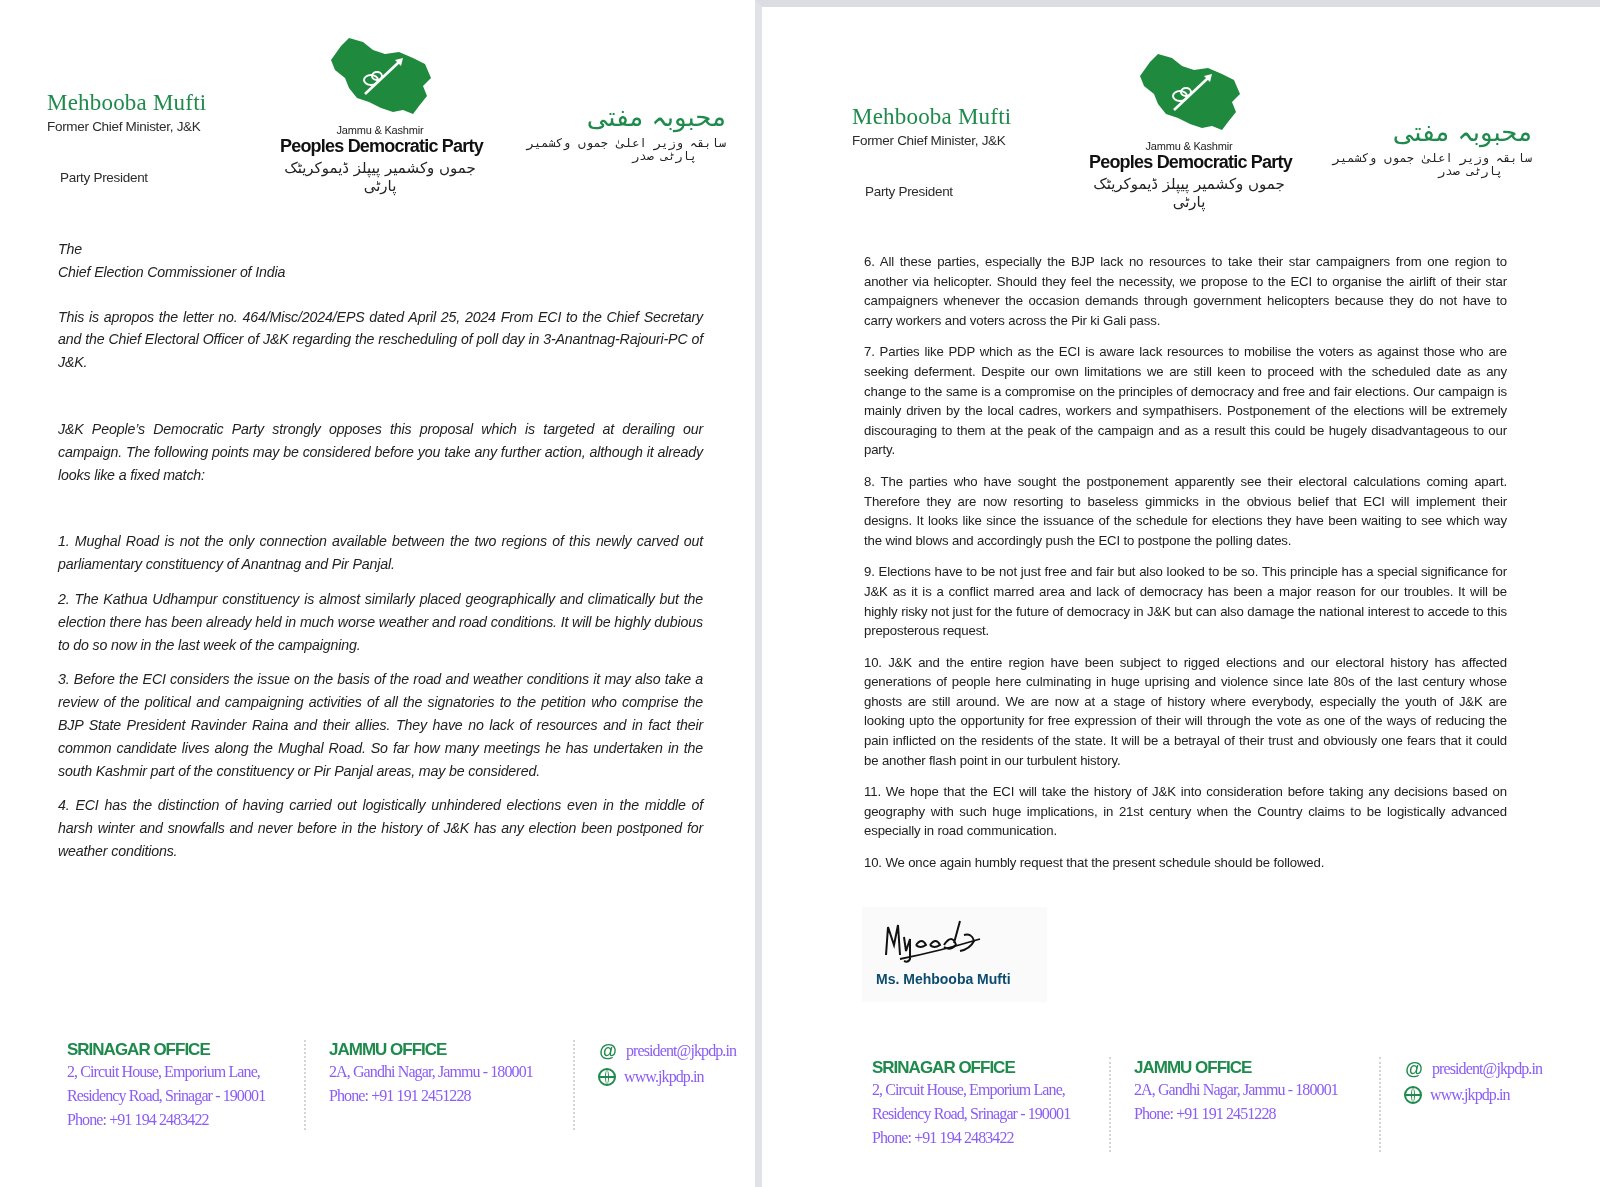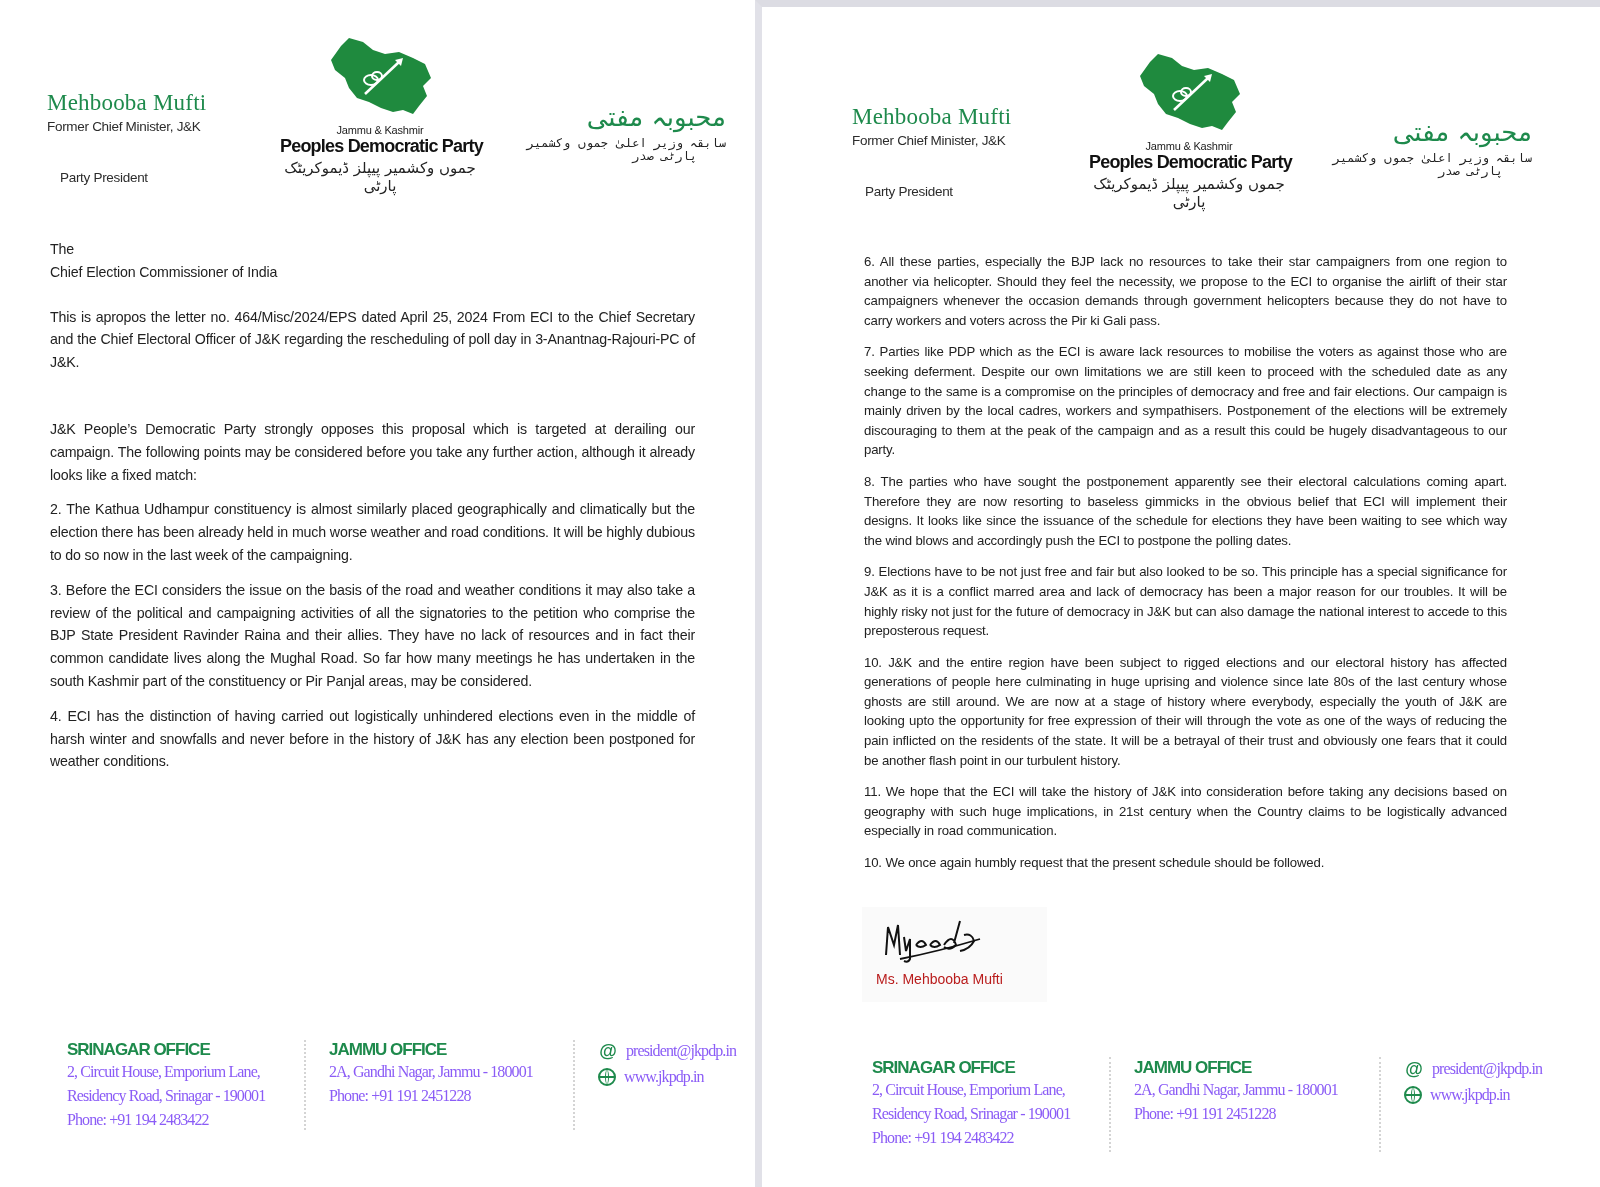--- a/index.html
+++ b/index.html
@@ -55,21 +55,21 @@
   .vdots { position: absolute; width: 0; border-left: 2px dotted #d4d4d4; }
   .contact-row { display: flex; align-items: center; gap: 8px; height: 26px; }
   .contact-icon {
     width: 20px; height: 20px; border-radius: 50%; color: #1e8a4c;
     font-weight: bold; font-size: 18px; line-height: 20px; text-align: center;
   }
   .globe { border: 2px solid #1e8a4c; box-sizing: border-box; width: 18px; height: 18px; position: relative; }
   .globe::before { content:""; position:absolute; left:0; right:0; top:6px; height:2px; background:#1e8a4c; }
   .globe::after { content:""; position:absolute; left:5px; top:0; bottom:0; width:4px; border-left:1.5px solid #1e8a4c; border-right:1.5px solid #1e8a4c; box-sizing:border-box; border-radius: 50%; }
   .signature-box { background: #fafafa; }
-  .sig-name { font-family: "Liberation Sans", sans-serif; font-weight: normal; font-size: 14px; color: #b91c1c; white-space: nowrap; }
+  .sig-name { font-family: "Liberation Sans", sans-serif; font-weight: bold; font-size: 14px; color: #0c4a6e; white-space: nowrap; }
 </style>
 </head>
 <body>
 
 <div class="page" id="page-left">
 
   <div class="abs" style="left:47px; top:90px;">
     <div class="name">Mehbooba Mufti</div>
     <div class="subtitle" style="margin-top:2px;">
       <span>Former Chief Minister, J&amp;K</span>
@@ -89,25 +89,26 @@
     <div class="party">Peoples Democratic Party</div>
     <div class="urdu" style="margin-top:2px;">جموں وکشمیر پیپلز ڈیموکریٹک پارٹی</div>
   </div>
 
   <div class="abs" style="left:632px; top:74px; width:94px; text-align:center;">
     <div class="urdu-name">محبوبہ مفتی</div>
     <div class="urdu-sub" style="margin-top:6px;">سابقہ وزیر اعلیٰ جموں وکشمیر</div>
     <div class="urdu-sub">پارٹی صدر</div>
   </div>
 
-  <div class="abs body-text" style="left:50px; top:238px; width:645px;">
+  <div class="abs body-text" style="left:58px; top:238px; width:645px;font-style:italic;">
     <p class="para">The</p>
     <p class="para">Chief Election Commissioner of India</p>
     <p class="para" style="margin-top:22px;">This is apropos the letter no. 464/Misc/2024/EPS dated April 25, 2024 From ECI to the Chief Secretary and the Chief Electoral Officer of J&amp;K regarding the rescheduling of poll day in 3-Anantnag-Rajouri-PC of J&amp;K.</p>
     <p class="para" style="margin-top:44px;">J&amp;K People’s Democratic Party strongly opposes this proposal which is targeted at derailing our campaign. The following points may be considered before you take any further action, although it already looks like a fixed match:</p>
+    <p class="para" style="margin-top:44px;">1. Mughal Road is not the only connection available between the two regions of this newly carved out parliamentary constituency of Anantnag and Pir Panjal.</p>
     <p class="para" style="margin-top:12px;">2. The Kathua Udhampur constituency is almost similarly placed geographically and climatically but the election there has been already held in much worse weather and road conditions. It will be highly dubious to do so now in the last week of the campaigning.</p>
     <p class="para" style="margin-top:12px;">3. Before the ECI considers the issue on the basis of the road and weather conditions it may also take a review of the political and campaigning activities of all the signatories to the petition who comprise the BJP State President Ravinder Raina and their allies. They have no lack of resources and in fact their common candidate lives along the Mughal Road. So far how many meetings he has undertaken in the south Kashmir part of the constituency or Pir Panjal areas, may be considered.</p>
     <p class="para" style="margin-top:12px;">4. ECI has the distinction of having carried out logistically unhindered elections even in the middle of harsh winter and snowfalls and never before in the history of J&amp;K has any election been postponed for weather conditions.</p>
   </div>
 
   <div class="abs" style="left:67px; top:1040px;">
     <div class="footer-title">SRINAGAR OFFICE</div>
     <div class="footer-line">2, Circuit House, Emporium Lane,</div>
     <div class="footer-line">Residency Road, Srinagar - 190001</div>
     <div class="footer-line">Phone: +91 194 2483422</div>

